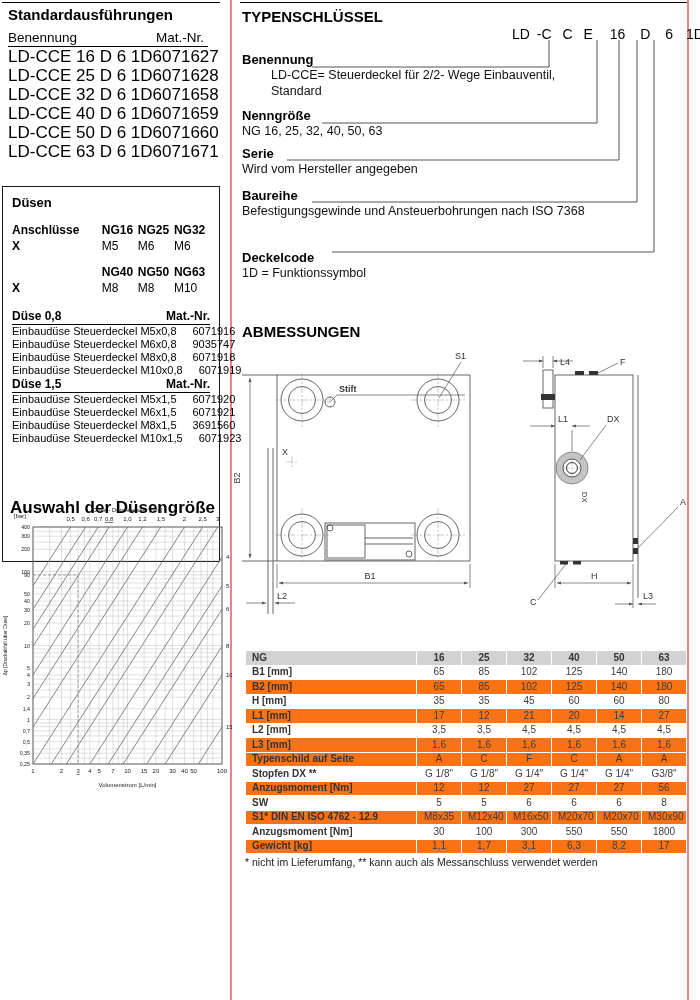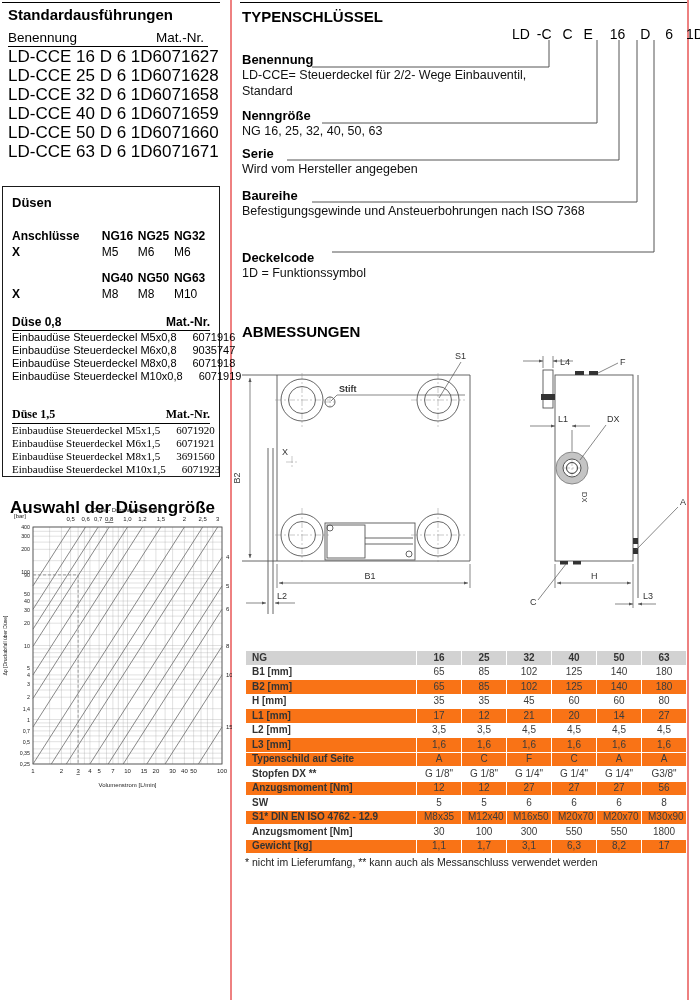--- a/index.html
+++ b/index.html
@@ -8,21 +8,21 @@
   .redline{position:absolute;top:0;width:2px;height:1000px;}
   .topline{position:absolute;top:2px;height:1px;background:#000;}
   .sec-title{font-weight:bold;font-size:15px;}
   
   #std{position:absolute;left:8px;top:6px;width:200px;}
   #std h2{margin:0 0 7px 0;font-size:15px;}
   .std-head{display:flex;border-bottom:1px solid #000;font-size:13.5px;padding-bottom:1px;}
   .std-head .c1{width:148px;}
   .std-row{display:flex;font-size:17px;line-height:19px;}
   .std-row .c1{width:148px;white-space:nowrap;}
-  #duesen-box{position:absolute;left:2px;top:186px;width:218px;height:291px;
+  #duesen-box{position:absolute;left:2px;top:186px;width:218px;height:376px;
               border:1px solid #1a1a1a;box-sizing:border-box;padding:8px 9px 0 9px;font-size:12px;}
   .dz-title{font-weight:bold;font-size:13px;}
   .an-row{display:flex;margin-top:2px;}
   .an-row .lab{width:92px;font-weight:bold;}
   .an-row .val{width:37px;}
   .an-row .valb{width:37px;font-weight:bold;}
   .dt-head{display:flex;justify-content:space-between;font-weight:bold;font-size:12px;
            border-bottom:1.5px solid #000;padding-bottom:1px;}
   .dt-row{display:flex;justify-content:space-between;font-size:11px;line-height:13px;white-space:nowrap;gap:16px;}
   #chart-title{position:absolute;left:10px;top:487px;font-size:17px;font-weight:bold;margin-top:11px;}
@@ -96,21 +96,21 @@
         </div>
         <div class="std-row">
      <span class="c1">LD-CCE 63 D 6 1D</span>
      <span class="c2">6071671</span>
         </div>
       </div>
   </div>
 
   <div id="duesen-box">
     <div class="dz-title">Düsen</div>
-    <div class="an-row" style="margin-top:19px;">
+    <div class="an-row" style="margin-top:13px;">
       <span class="lab">Anschlüsse</span>
       <span class="valb">NG16</span>
       <span class="valb">NG25</span>
       <span class="valb">NG32</span>
     </div>
     <div class="an-row">
       <span class="lab">X</span>
       <span class="val">M5</span>
       <span class="val">M6</span>
       <span class="val">M6</span>
@@ -144,21 +144,21 @@
           <div class="dt-row">
        <span>Einbaudüse Steuerdeckel M8x0,8</span>
        <span>6071918</span>
           </div>
           <div class="dt-row">
        <span>Einbaudüse Steuerdeckel M10x0,8</span>
        <span>6071919</span>
           </div>
         </div>
     </div>
-    <div id="duese-15" style="margin-top:24px;font-family:Liberation Serif, serif;">
+    <div id="duese-15" style="">
       <div class="dt-head">
         <span>Düse 1,5</span>
         <span>Mat.-Nr.</span>
       </div>
       <div class="dt-body">
           <div class="dt-row">
        <span>Einbaudüse Steuerdeckel M5x1,5</span>
        <span>6071920</span>
           </div>
           <div class="dt-row">
@@ -334,21 +334,21 @@
       <g stroke="#555" stroke-width="1" fill="none">
         <polyline points="70,27 307,27 307,0"></polyline>
         <polyline points="80,83 355,83 355,0"></polyline>
         <polyline points="45,120 377,120 377,0"></polyline>
         <polyline points="70,162 395,162 395,0"></polyline>
         <polyline points="90,212 412,212 412,0"></polyline>
       </g>
     </svg>
     <div class="ts-entry" style="top:12px;">
       <div class="ts-label">Benennung</div>
-      <div class="ts-text" style="width:330px;">LD-CCE= Steuerdeckel für 2/2- Wege Einbauventil, Standard</div>
+      <div class="ts-text" style="width:330px;margin-left:29px;">LD-CCE= Steuerdeckel für 2/2- Wege Einbauventil, Standard</div>
     </div>
     <div class="ts-entry" style="top:68px;">
       <div class="ts-label">Nenngröße</div>
       <div class="ts-text">NG 16, 25, 32, 40, 50, 63</div>
     </div>
     <div class="ts-entry" style="top:106px;">
       <div class="ts-label">Serie</div>
       <div class="ts-text">Wird vom Hersteller angegeben</div>
     </div>
     <div class="ts-entry" style="top:148px;">

